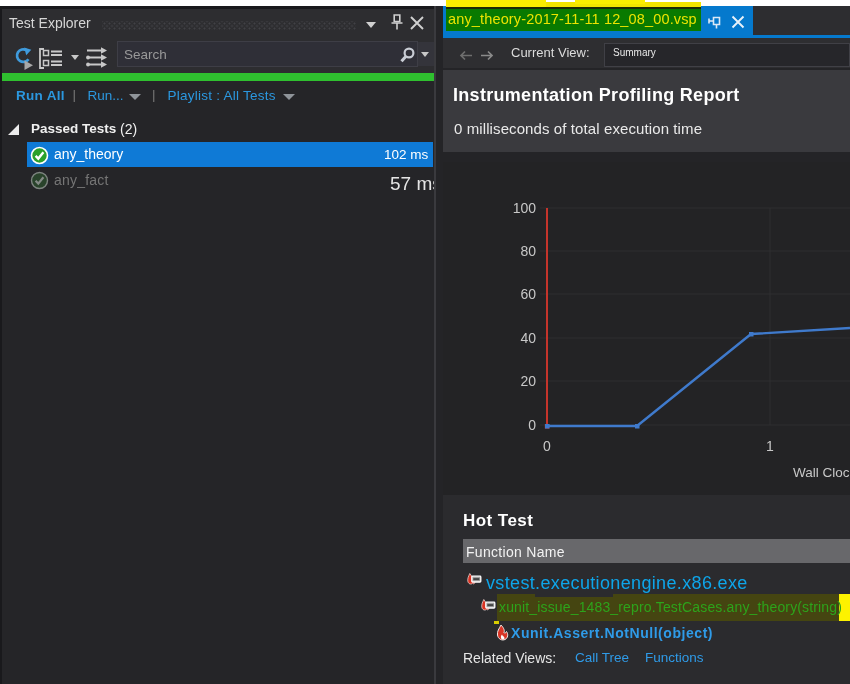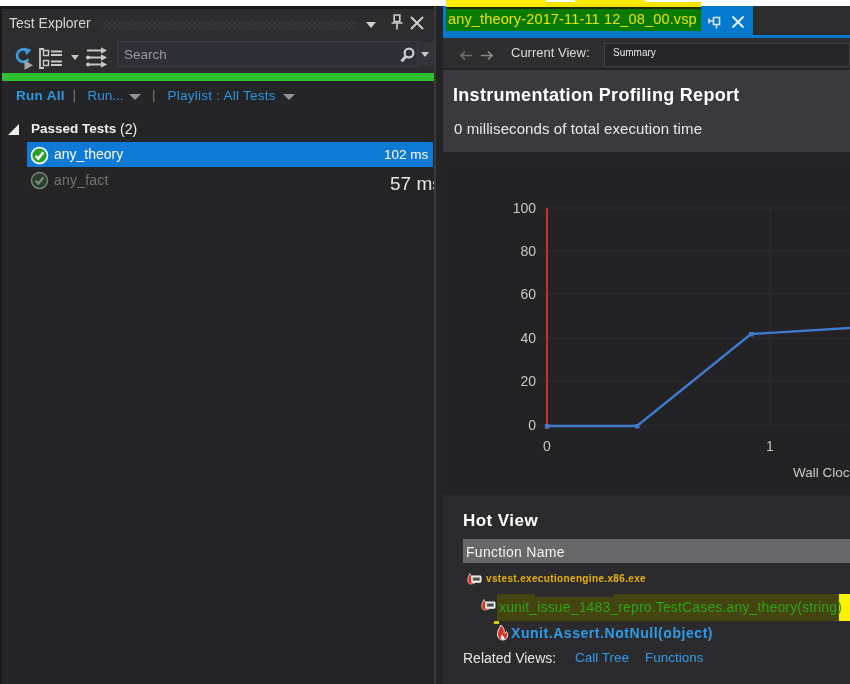--- a/index.html
+++ b/index.html
@@ -167,30 +167,30 @@
       <text x="93" y="224" text-anchor="end">20</text>
       <text x="93" y="268" text-anchor="end">0</text>
       <text x="104" y="289" text-anchor="middle">0</text>
       <text x="327" y="289" text-anchor="middle">1</text>
       <text x="350" y="315" text-anchor="start" font-size="13.5px">Wall Clock Time</text>
     </g>
   </svg>
 </div>
 
 <div class="abs" style="left:443px;top:495px;width:407px;height:189px;background:#2b2b2e;"></div>
-<div class="txt" style="left:463px;top:512px;font-size:17px;font-weight:bold;letter-spacing:0.45px;color:#ffffff;">Hot View</div>
+<div class="txt" style="left:463px;top:512px;font-size:17px;font-weight:bold;letter-spacing:0.45px;color:#ffffff;">Hot Test</div>
 <div class="abs" style="left:463px;top:539px;width:387px;height:23.5px;background:#68686b;"></div>
 <div class="txt" style="left:466px;top:545px;font-size:14px;letter-spacing:0.3px;color:#f2f2f2;">Function Name</div>
 
 <svg class="abs" style="left:466px;top:573px;" width="16" height="13" viewBox="0 0 16 13">
   <path d="M3.8 0.5 C2.6 3 1.4 5.5 1.8 8.2 C2.2 10.8 5 12 6.5 10.2 C7.6 11.6 9.2 10.4 8.8 8.4 C8.3 6.2 6 4 3.8 0.5 Z" fill="#da3222" stroke="#f2e6e4" stroke-width="0.7"></path>
   <rect x="5.8" y="3.2" width="9" height="5.8" rx="0.8" fill="#a0a0a0" stroke="#ffffff" stroke-width="1.3"></rect>
   <rect x="7.3" y="5.1" width="6" height="2" fill="#454545"></rect>
 </svg>
-<div class="txt" style="left:486px;top:574px;font-size:10px;letter-spacing:0.35px;color:#eab308;font-weight:bold;">vstest.executionengine.x86.exe</div>
+<div class="txt" style="left:486px;top:574px;font-size:18px;letter-spacing:0.35px;color:#0ea5e9;">vstest.executionengine.x86.exe</div>
 
 <div class="abs" style="left:497px;top:594px;width:342px;height:27px;background:#454511;"></div>
 <div class="abs" style="left:535px;top:594px;width:78px;height:2.5px;background:#2b2b2e;"></div>
 <div class="abs" style="left:494px;top:620.5px;width:5px;height:3px;background:#d8cc00;"></div>
 <div class="abs" style="left:839px;top:594px;width:11px;height:27px;background:#fdf200;"></div>
 <svg class="abs" style="left:480px;top:599px;" width="16" height="13" viewBox="0 0 16 13">
   <path d="M3.8 0.5 C2.6 3 1.4 5.5 1.8 8.2 C2.2 10.8 5 12 6.5 10.2 C7.6 11.6 9.2 10.4 8.8 8.4 C8.3 6.2 6 4 3.8 0.5 Z" fill="#da3222" stroke="#f2e6e4" stroke-width="0.7"></path>
   <rect x="5.8" y="3.2" width="9" height="5.8" rx="0.8" fill="#a0a0a0" stroke="#ffffff" stroke-width="1.3"></rect>
   <rect x="7.3" y="5.1" width="6" height="2" fill="#454545"></rect>
 </svg>

